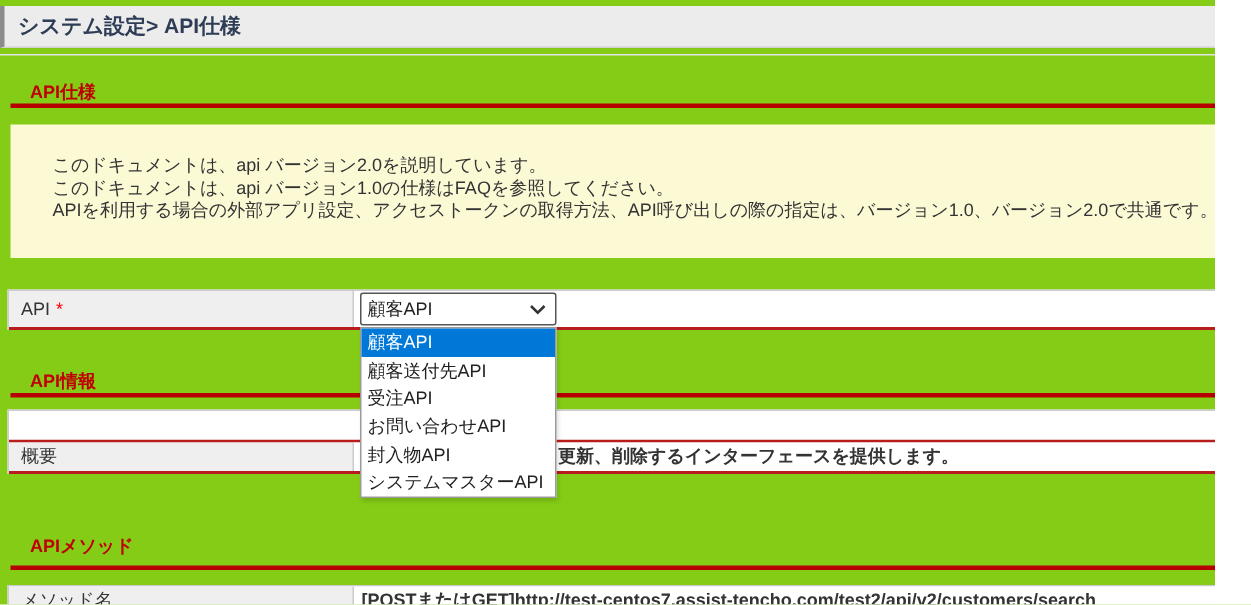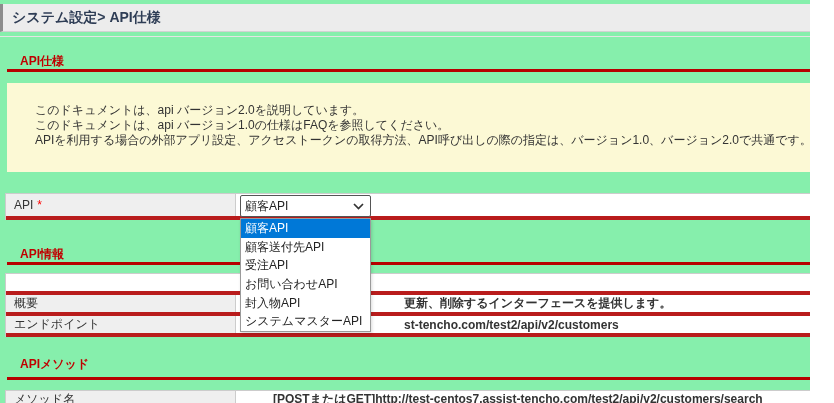--- a/index.html
+++ b/index.html
@@ -1,38 +1,38 @@
 <!DOCTYPE html>
 <html><head>
 <meta charset="utf-8">
 <style>
   * { margin:0; padding:0; box-sizing:border-box; }
   html,body { width:834px; height:403px; background:#fff; }
   body { font-family:"Liberation Sans","DejaVu Sans",sans-serif; font-size:12px; color:#333; }
-  .page { position:relative; width:810px; height:403px; overflow:hidden; background:#86efac; }
+  .page { position:relative; width:810px; height:403px; overflow:hidden; background:#84cc16; }
 
   
   .header-bar { position:absolute; top:4px; left:0; width:834px; height:28px;
     background:#ececec; border-left:3px solid #8c8c8c; border-bottom:1px solid #d2d2d2;
     display:flex; align-items:center; }
   .header-bar .title { margin-left:9px; font-size:14px; font-weight:bold; color:#2e3d55; }
   .header-sep { position:absolute; top:36px; left:0; width:834px; height:1px; background:#e4e4e4; }
 
   
   .sec-title { position:absolute; left:7px; font-size:12px; font-weight:bold; color:#c00000;margin-left:13px; }
   .sec-line { position:absolute; left:7px; width:827px; height:3px; background:#b70000; }
 
   
   .notice { position:absolute; left:7px; top:83px; width:827px; height:89px;
     background:#fcf9d5; padding:20px 10px 0 28px; }
   .notice .line { line-height:15px; white-space:nowrap; color:#333; }
 
   
   .tbl { position:absolute; left:5px; width:829px; border-top:1px solid #ccc; border-left:1px solid #ccc; background:#fff; }
-  .row { display:flex; border-bottom:4px solid #b91c1c;gap:32px; }
+  .row { display:flex; border-bottom:2px solid #b91c1c; }
   .cell-label { width:230px; background:#efefef; border-right:1px solid #ccc;
     display:flex; align-items:center; padding-left:8px; color:#333; }
   .cell-value { flex:1; display:flex; align-items:center; background:#fff; white-space:nowrap; overflow:hidden;font-weight:bold; }
   .api-table .row { height:26px; }
   .info-table .row { height:21px; }
   .method-table .row { height:21px; }
   .indent-after-dropdown { padding-left:136px; }
   .pad4 { padding-left:5px; }
   .req { color:#f00; margin-left:4px; }
 
@@ -84,24 +84,20 @@
   <div class="sec-line" style="top:262px;"></div>
 
   <div class="tbl info-table" style="top:273px;">
     <div class="row">
       <div class="cell-value indent-after-dropdown"></div>
     </div>
     <div class="row">
       <div class="cell-label">概要</div>
       <div class="cell-value indent-after-dropdown">更新、削除するインターフェースを提供します。</div>
     </div>
-    <div class="row">
-      <div class="cell-label">エンドポイント</div>
-      <div class="cell-value indent-after-dropdown">st-tencho.com/test2/api/v2/customers</div>
-    </div>
   </div>
 
   <div class="sec-title" style="top:356px;">APIメソッド</div>
   <div class="sec-line" style="top:377px;"></div>
 
   <div class="tbl method-table" style="top:390px;">
     <div class="row">
       <div class="cell-label">メソッド名</div>
       <div class="cell-value pad4">[POSTまたはGET]http://test-centos7.assist-tencho.com/test2/api/v2/customers/search</div>
     </div>

